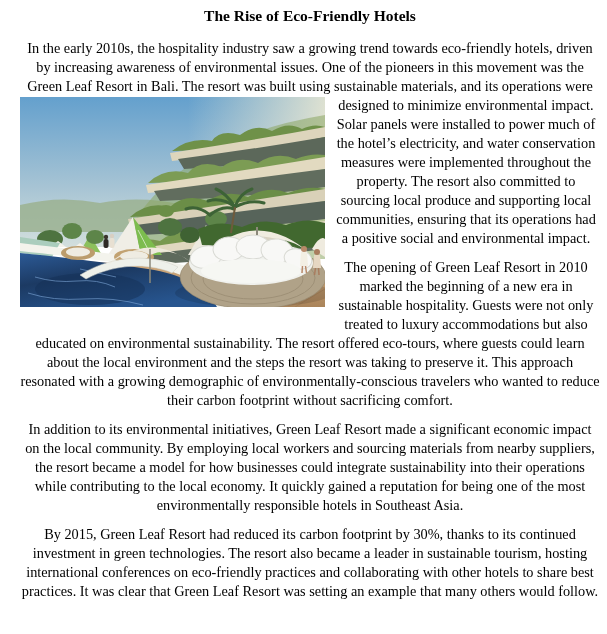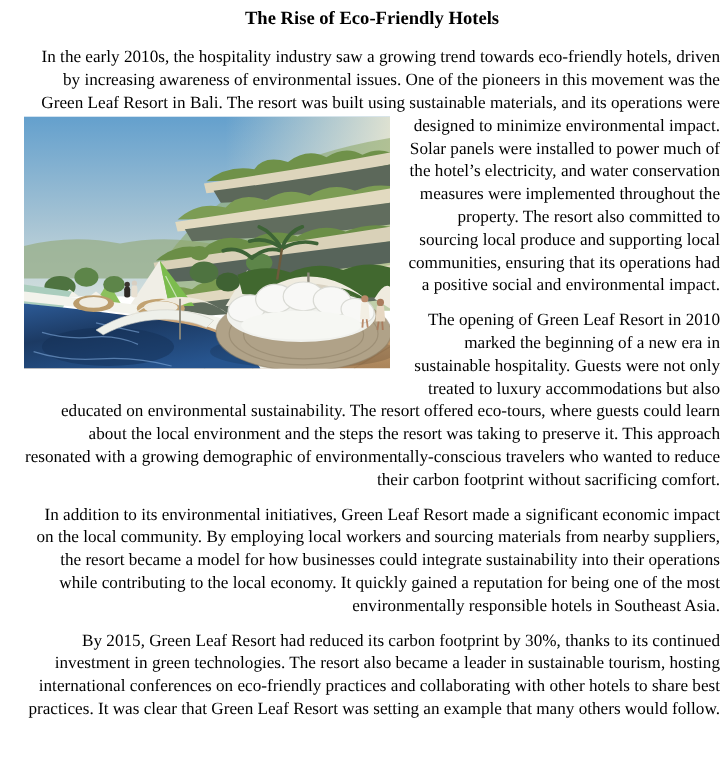--- a/index.html
+++ b/index.html
@@ -21,21 +21,21 @@
     font-size: 15.5px;
     font-weight: bold;
     text-align: center;
     margin: 2px 0 13px 0;
     line-height: 20px;
   }
   p.para {
     font-size: 14.3px;
     line-height: 19px;
     margin: 0 0 10px 0;
-    text-align: right;
+    text-align: center;
   }
   .photo {
     float: left;
     width: 305px;
     height: 210px;
     margin: 1px 7px 12px 0;
   }
   .photo svg {
     display: block;
     width: 305px;

